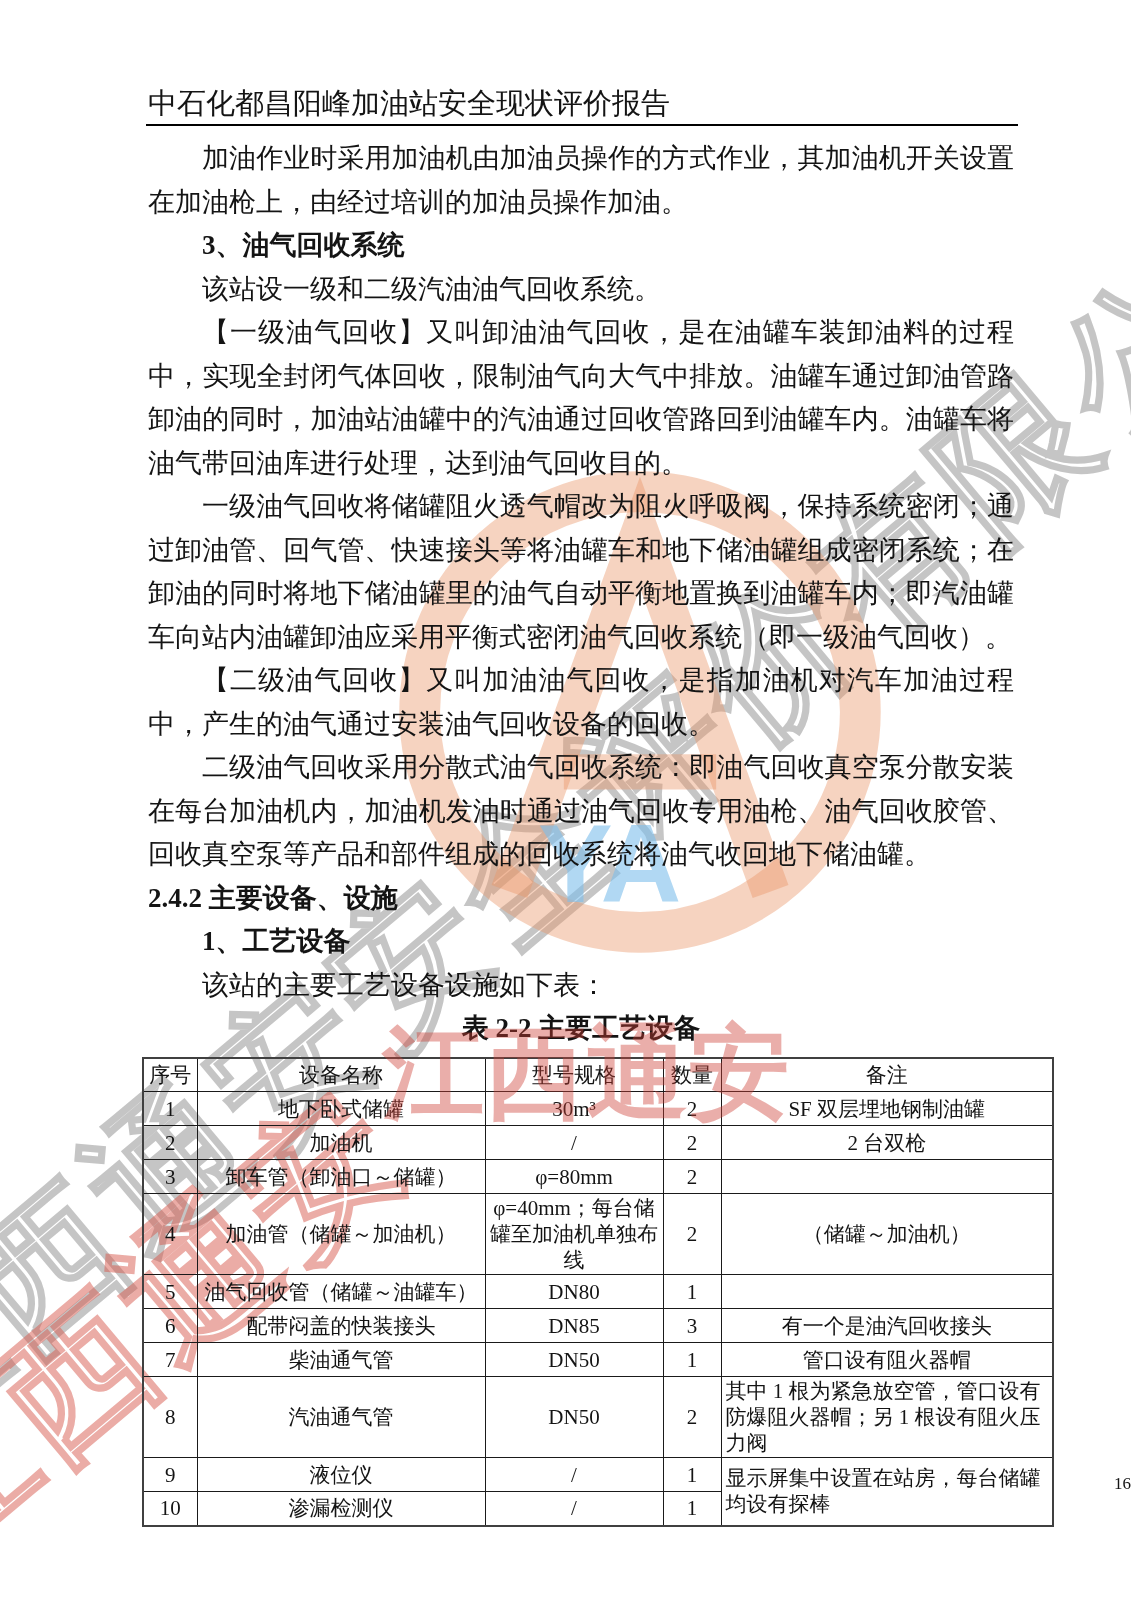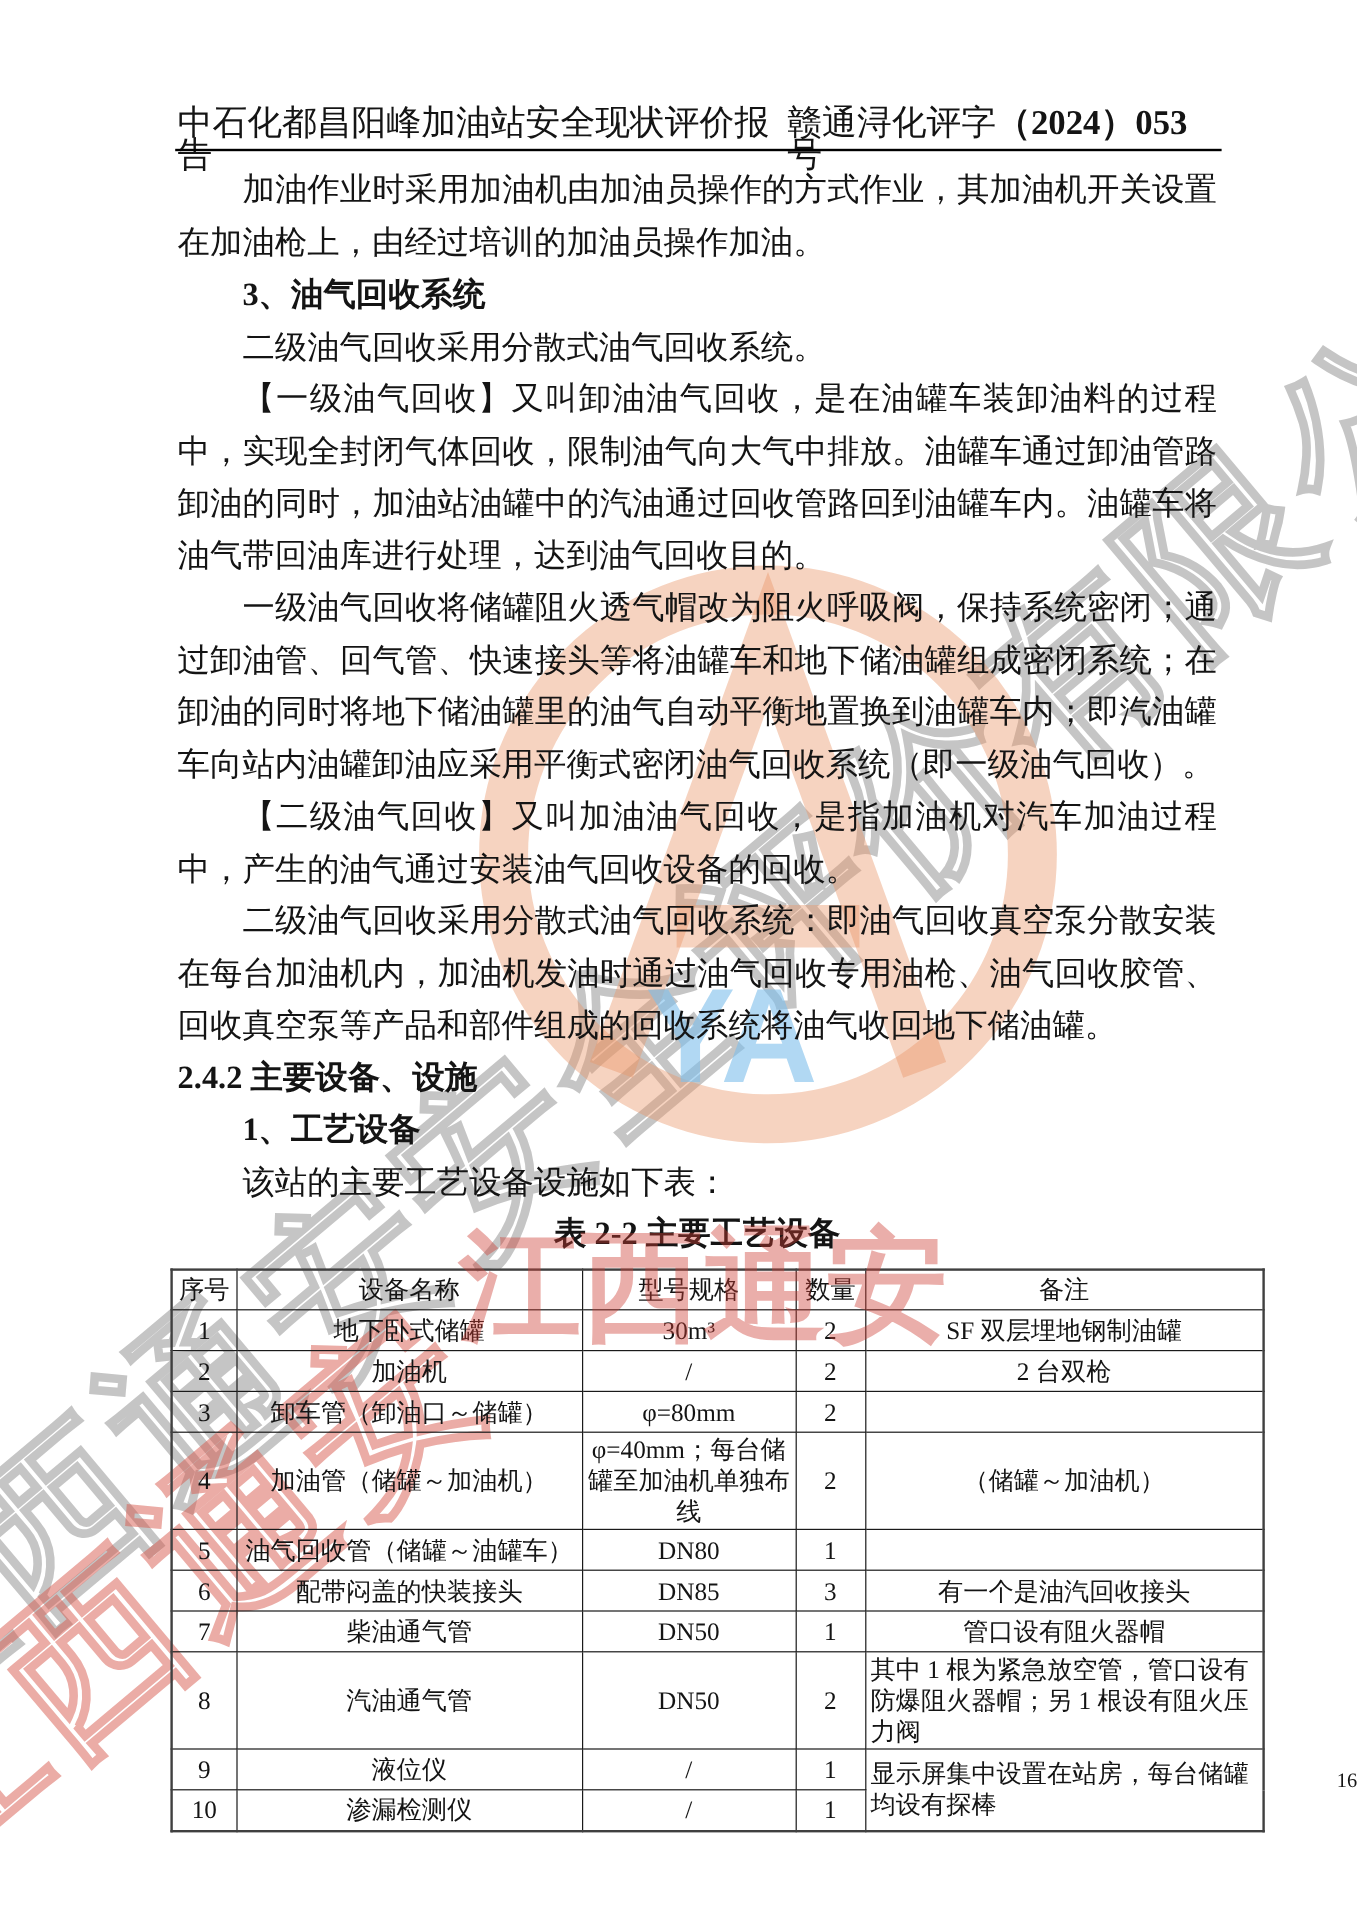--- a/index.html
+++ b/index.html
@@ -96,30 +96,27 @@
   <div class="wm wm-company-red">江西通安</div>
   <svg class="wm wm-logo" viewBox="0 0 200 200" xmlns="http://www.w3.org/2000/svg">
     <circle cx="100" cy="100" r="81" fill="none" stroke="rgba(233,150,104,0.42)" stroke-width="15"></circle>
     <path d="M52,166 L100,34 L148,166" fill="none" stroke="rgba(233,150,104,0.42)" stroke-width="14" stroke-linejoin="miter"></path>
     <path d="M72,122 L128,122" fill="none" stroke="rgba(233,150,104,0.42)" stroke-width="13"></path>
   </svg>
   <div class="wm wm-initials">YA</div>
 
   <div class="header">
     <span>中石化都昌阳峰加油站安全现状评价报告</span>
-    <span>
-      <span>赣通浔化评字</span><span class="bold">（2024）053</span><span> 号</span>
-    </span>
   </div>
   <div class="header-rule"></div>
 
   <div class="content">
     <p>加油作业时采用加油机由加油员操作的方式作业，其加油机开关设置在加油枪上，由经过培训的加油员操作加油。</p>
     <p class="heading">3、油气回收系统</p>
-    <p>二级油气回收采用分散式油气回收系统。</p>
+    <p>该站设一级和二级汽油油气回收系统。</p>
     <p>【一级油气回收】又叫卸油油气回收，是在油罐车装卸油料的过程中，实现全封闭气体回收，限制油气向大气中排放。油罐车通过卸油管路卸油的同时，加油站油罐中的汽油通过回收管路回到油罐车内。油罐车将油气带回油库进行处理，达到油气回收目的。</p>
     <p>一级油气回收将储罐阻火透气帽改为阻火呼吸阀，保持系统密闭；通过卸油管、回气管、快速接头等将油罐车和地下储油罐组成密闭系统；在卸油的同时将地下储油罐里的油气自动平衡地置换到油罐车内；即汽油罐车向站内油罐卸油应采用平衡式密闭油气回收系统（即一级油气回收）。</p>
     <p>【二级油气回收】又叫加油油气回收，是指加油机对汽车加油过程中，产生的油气通过安装油气回收设备的回收。</p>
     <p>二级油气回收采用分散式油气回收系统：即油气回收真空泵分散安装在每台加油机内，加油机发油时通过油气回收专用油枪、油气回收胶管、回收真空泵等产品和部件组成的回收系统将油气收回地下储油罐。</p>
     <p class="heading no-indent">2.4.2 主要设备、设施</p>
     <p class="heading">1、工艺设备</p>
     <p>该站的主要工艺设备设施如下表：</p>
     <p class="table-title">表 2-2 主要工艺设备</p>
 
     <table class="equip">

